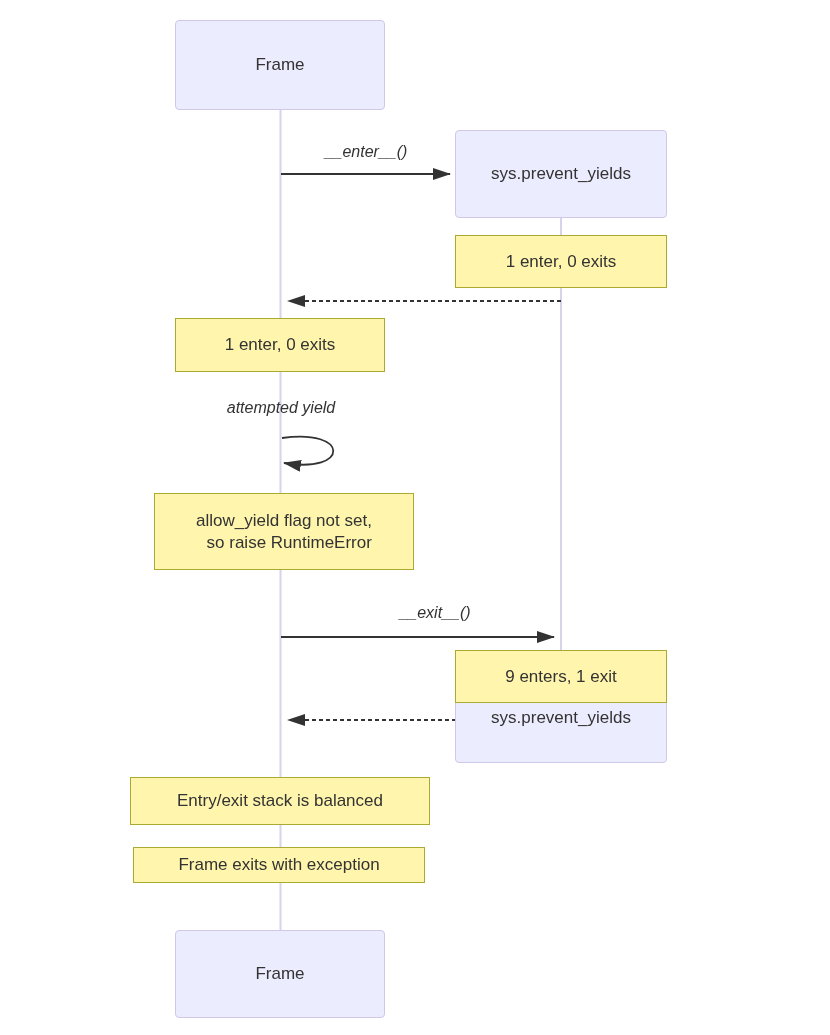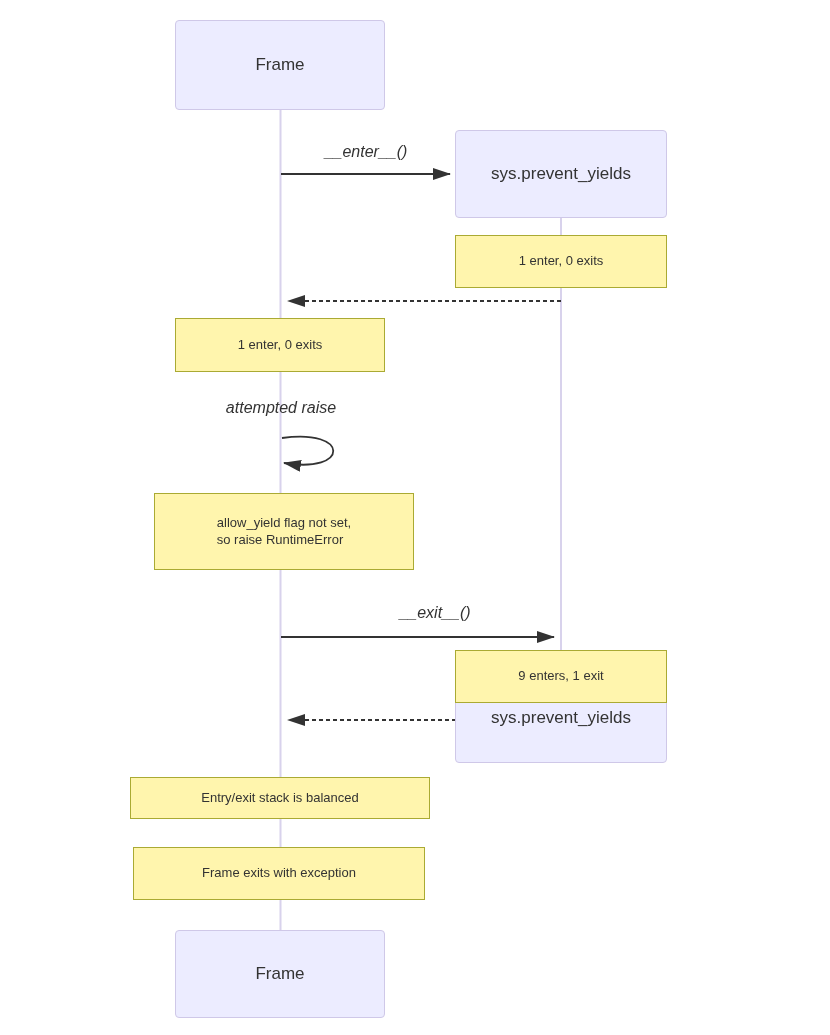--- a/index.html
+++ b/index.html
@@ -59,22 +59,22 @@
     box-sizing: border-box;
   }
   .note {
     position: absolute;
     z-index: 3;
     background: var(--note-fill);
     border: 1.5px solid var(--note-border);
     display: flex;
     align-items: center;
     justify-content: center;
-    text-align: left;
-    font-size: 13px;
+    text-align: right;
+    font-size: 17px;
     color: var(--text-color);
     box-sizing: border-box;
     white-space: pre-line;
     line-height: 1.25;
   }
   .msg-label {
     position: absolute;
     z-index: 2;
     font-size: 16px;
     color: var(--text-color);
@@ -85,22 +85,22 @@
   
   #actor-frame-top    { left:175px; top:20px;  width:210px; height:90px; }
   #actor-sys-top      { left:455px; top:130px; width:212px; height:88px; }
   #actor-sys-bottom   { left:455px; top:673px; width:212px; height:90px; z-index:2; }
   #actor-frame-bottom { left:175px; top:930px; width:210px; height:88px; }
 
   #note-sys-enter   { left:455px; top:235px; width:212px; height:53px; }
   #note-frame-enter { left:175px; top:318px; width:210px; height:54px; }
   #note-allow-yield { left:154px; top:493px; width:260px; height:77px; }
   #note-sys-exit    { left:455px; top:650px; width:212px; height:53px; }
-  #note-balanced    { left:130px; top:777px; width:300px; height:42px; }
-  #note-exception   { left:133px; top:847px; width:292px; height:53px; }
+  #note-balanced    { left:130px; top:777px; width:300px; height:48px; }
+  #note-exception   { left:133px; top:847px; width:292px; height:36px; }
 
   #label-enter { left:281px; top:140px; width:170px; }
   #label-self  { left:171px; top:396px; width:220px; }
   #label-exit  { left:297px; top:601px; width:276px; }
 </style>
 </head>
 <body>
 
 <div class="canvas">
 
@@ -131,21 +131,21 @@
 
   <div class="actor-box" id="actor-sys-bottom">
     <span>sys.prevent_yields</span>
   </div>
 
   <div class="actor-box" id="actor-frame-bottom">
     <span>Frame</span>
   </div>
 
   <div class="msg-label" id="label-enter">__enter__()</div>
-  <div class="msg-label" id="label-self">attempted raise</div>
+  <div class="msg-label" id="label-self">attempted yield</div>
   <div class="msg-label" id="label-exit">__exit__()</div>
 
   <div class="note" id="note-sys-enter">1 enter, 0 exits</div>
   <div class="note" id="note-frame-enter">1 enter, 0 exits</div>
   <div class="note" id="note-allow-yield">allow_yield flag not set,
 so raise RuntimeError</div>
   <div class="note" id="note-sys-exit">9 enters, 1 exit</div>
   <div class="note" id="note-balanced">Entry/exit stack is balanced</div>
   <div class="note" id="note-exception">Frame exits with exception</div>
 

